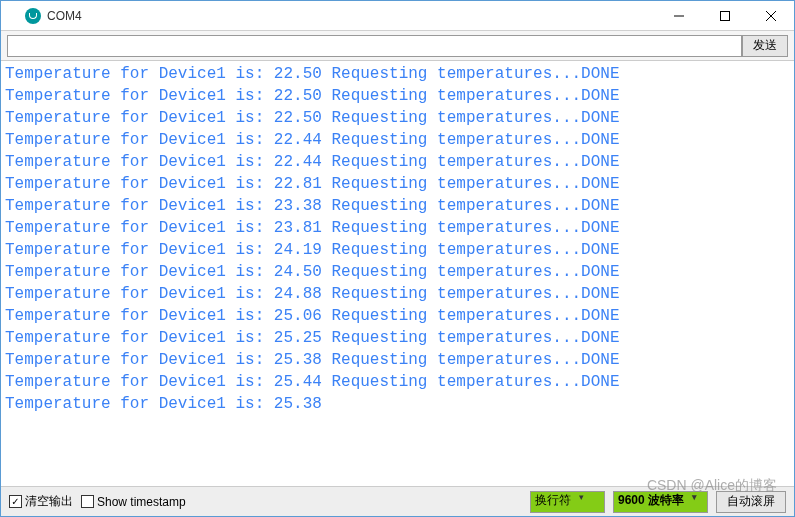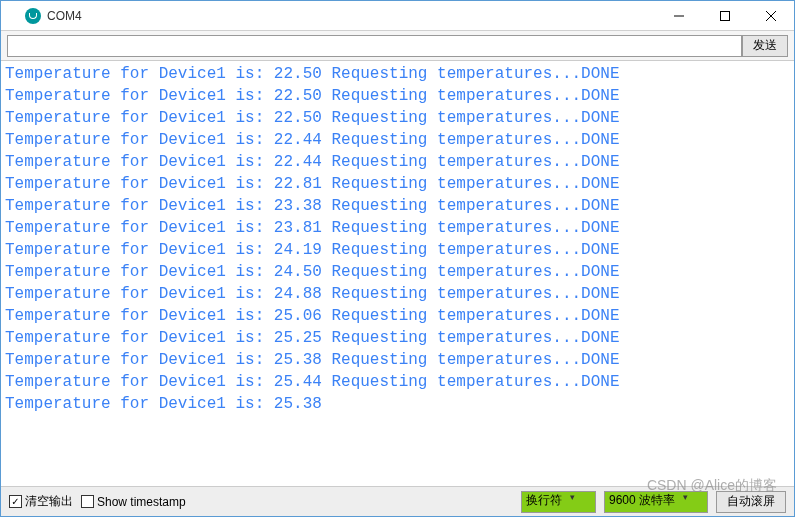--- a/index.html
+++ b/index.html
@@ -130,21 +130,21 @@
       border: 1px solid #999;
       background: #84cc16;
       font-size: 12px;
       padding: 0 4px;
       display: flex;
       align-items: flex-start;
       gap: 8px;
       cursor: pointer;
     }
     .sel-lineending { width: 75px; }
-    .sel-baud { width: 104px; }
+    .sel-baud { width: 95px; font-weight: bold; }
     .chevron {
       font-size: 9px;
       color: #333;
     }
     .watermark {
       position: absolute;
       right: 18px;
       bottom: 22px;
       color: rgba(140,140,140,0.7);
       font-size: 14px;

